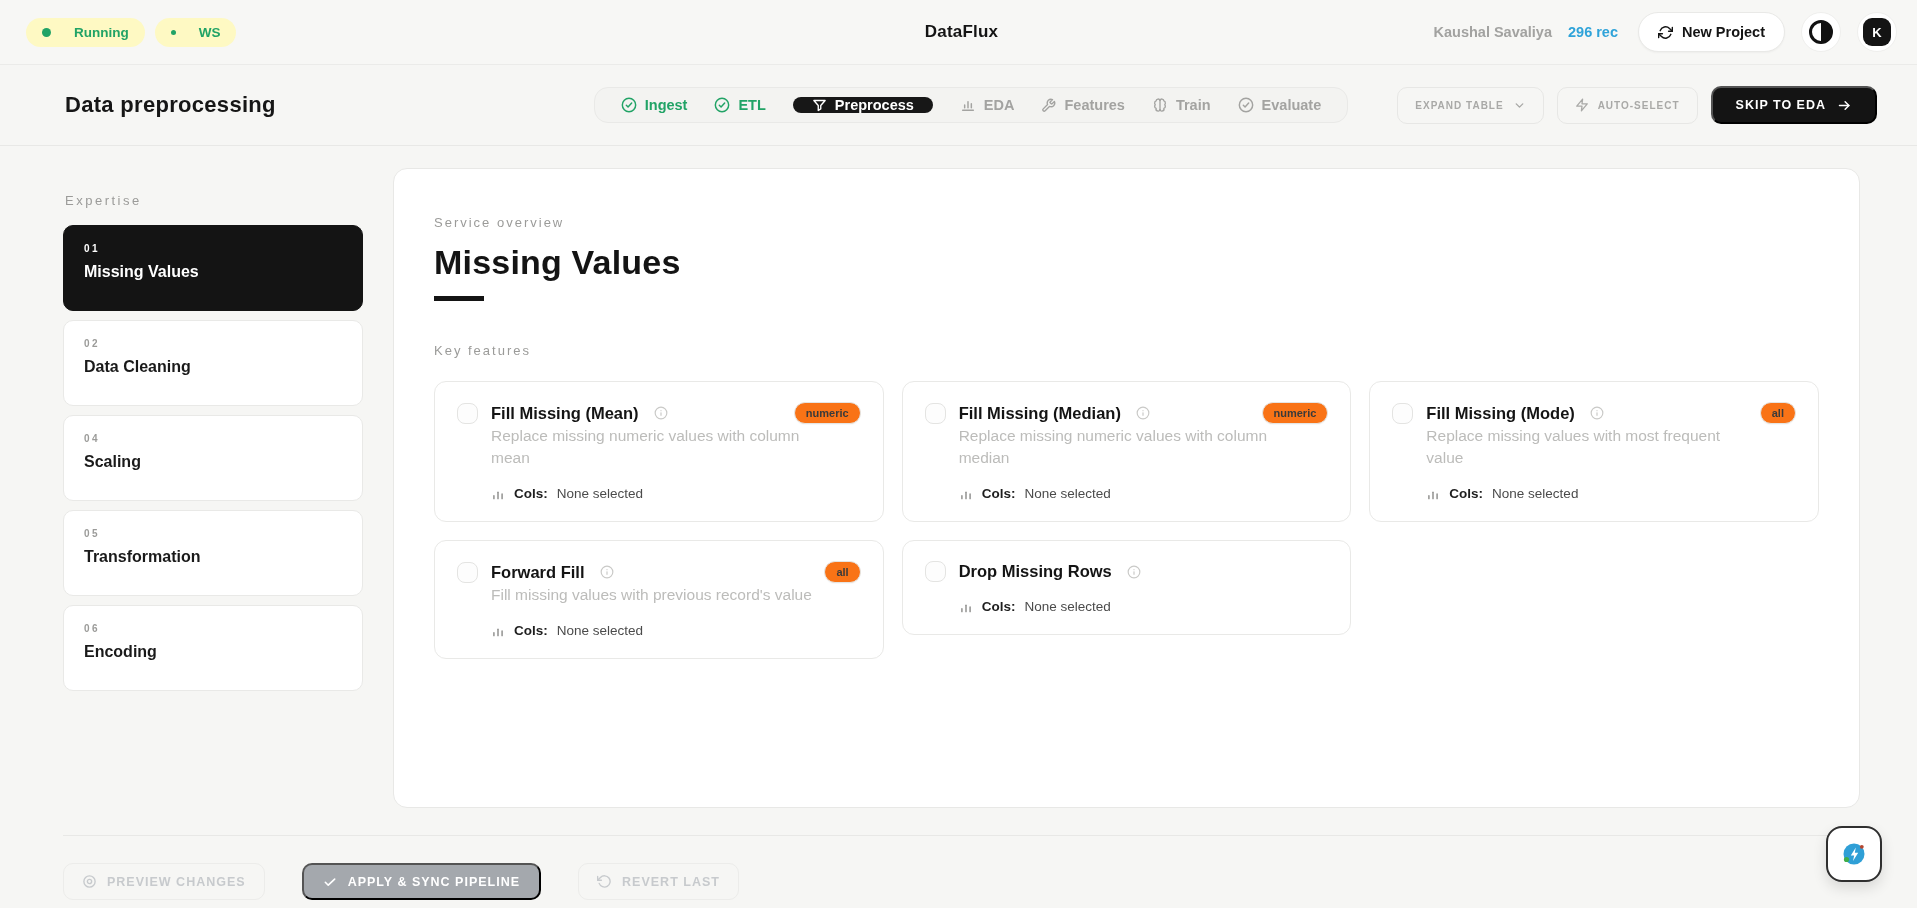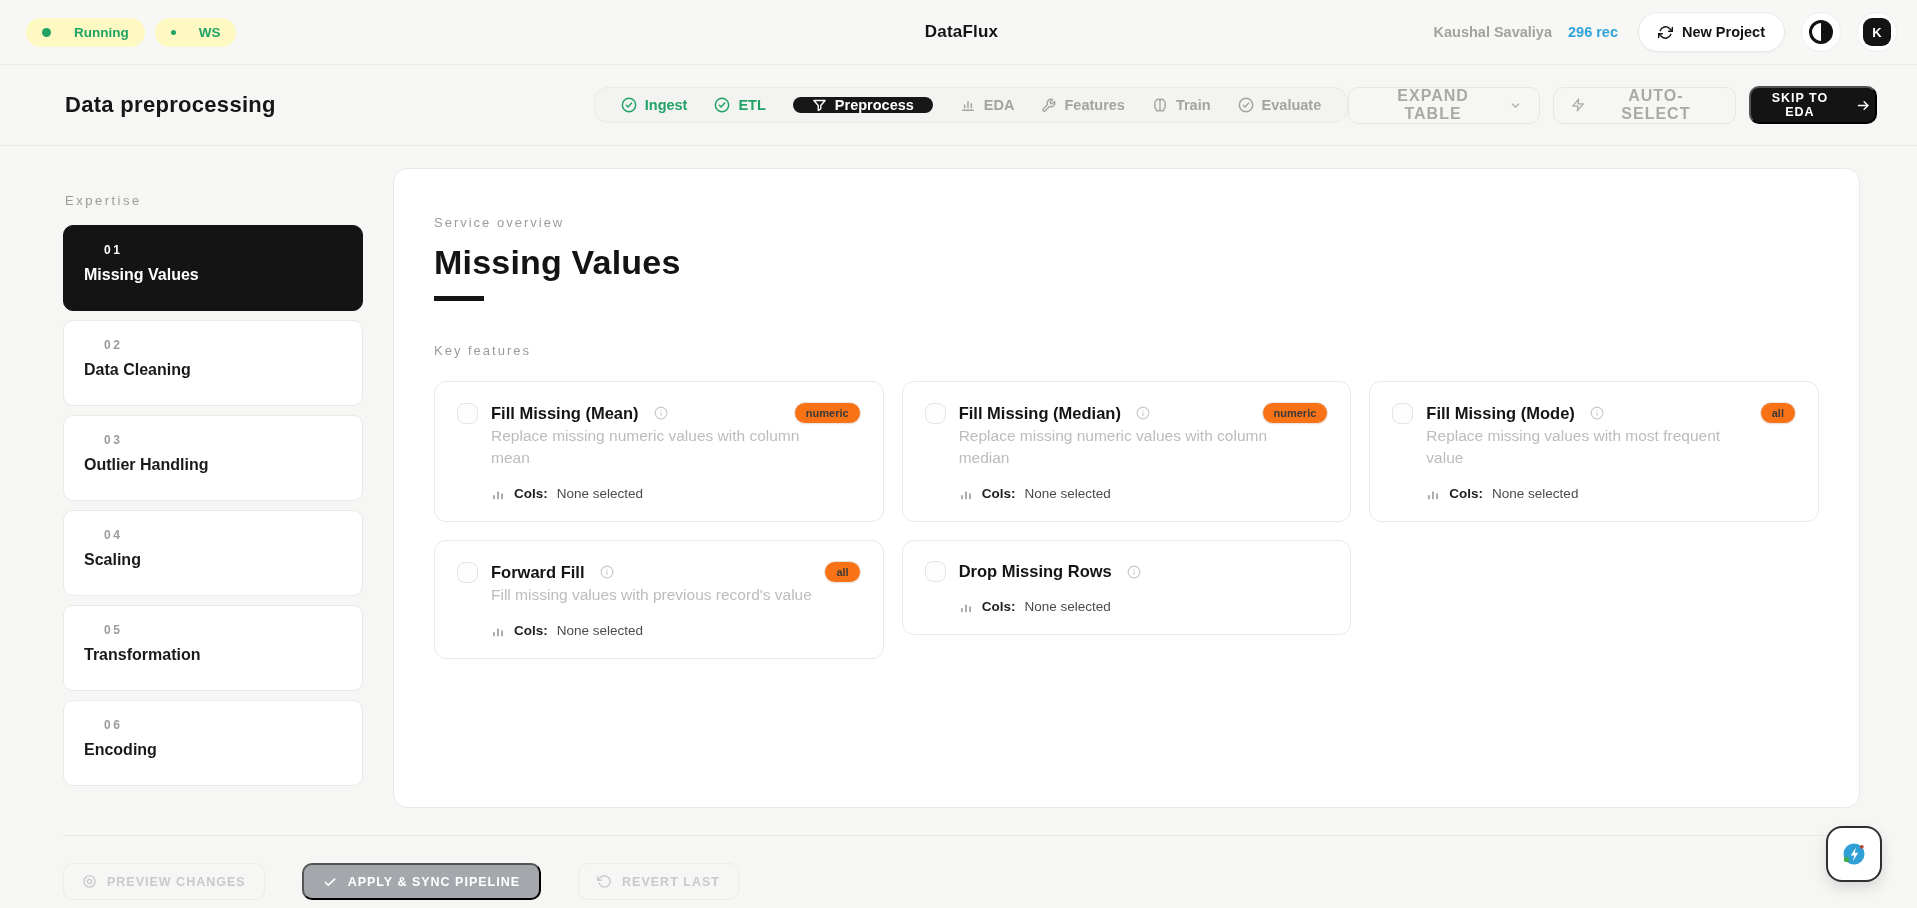--- a/index.html
+++ b/index.html
@@ -36,33 +36,33 @@
                padding:0 40px 0 65px; border-bottom:1px solid #e8e8e6; }
   .page-title { font-size:22px; font-weight:800; color:#161616; letter-spacing:.3px; }
   .tabbar { display:flex; align-items:center; gap:27px; background:#f3f3f1; border:1px solid #e9e9e7;
             border-radius:14px; padding:9px 26px; }
   .tab { display:flex; align-items:center; gap:8px; font-size:14.5px; font-weight:600; cursor:pointer; white-space:nowrap; }
   .tab.done { color:#21a366; }
   .tab.pending { color:#a3a3a1; }
   .tab.active { background:#171717; color:#fff; border-radius:999px; padding:0 19px; margin:-9px 0;justify-content:flex-end; }
   .subheader-actions { display:flex; align-items:center; justify-content:flex-end; gap:13px; }
   .btn-outline { display:flex; align-items:center; gap:9px; height:37px; padding:0 17px; border:1px solid #e7e7e5;
-                 border-radius:10px; background:transparent; font-size:16px; font-weight:700; letter-spacing:1px;
+                 border-radius:10px; background:transparent; font-size:10px; font-weight:700; letter-spacing:1px;
                  color:#a9a9a7; cursor:pointer; }
-  .btn-dark { display:flex; align-items:center; gap:11px; height:38px; padding:0 4px; border-radius:10px;
+  .btn-dark { display:flex; align-items:center; gap:11px; height:38px; padding:0 23px; border-radius:10px;
               background:#141414; color:#fff; font-size:12.5px; font-weight:800; letter-spacing:1px; cursor:pointer; }
 
   
   .content { display:flex; padding:22px 57px 0 63px; gap:30px; height:689px; }
   .sidebar { width:300px; flex:none; padding-top:25px; }
   .sidebar-label { font-size:13px; color:#9b9b99; letter-spacing:2.5px; margin-left:2px; margin-bottom:17px; }
   .step-card { background:#fff; border:1px solid #e9e9e7; border-radius:10px; min-height:86px;
                padding:17px 20px; margin-bottom:9px; cursor:pointer; }
   .step-card.active { background:#141414; border-color:#141414; }
-  .step-num { font-size:12px; letter-spacing:2.5px; color:#9b9b99; font-weight:600;margin-left:20px; }
+  .step-num { font-size:10px; letter-spacing:2.5px; color:#9b9b99; font-weight:600; }
   .step-card.active .step-num { color:#fff; }
   .step-label { margin-top:9px; font-size:16px; font-weight:700; color:#1a1a1a; }
   .step-card.active .step-label { color:#fff; }
 
   .main-panel { flex:1; background:#fff; border:1px solid #e8e8e6; border-radius:14px; height:640px;
                 padding:46px 40px 61px 40px; }
   .overline { font-size:13px; letter-spacing:2px; color:#9b9b99; }
   .service-title { font-size:34px; font-weight:800; color:#141414; margin-top:13px; letter-spacing:.2px; }
   .title-underline { width:50px; height:5px; background:#141414; margin-top:14px; }
   .key-features-label { margin-top:42px; font-size:13px; letter-spacing:2px; color:#9b9b99; }
@@ -235,24 +235,20 @@
   <div class="sidebar">
     <div class="sidebar-label">Expertise</div>
 
     <div class="step-card active">
       <div class="step-num">01</div>
       <div class="step-label">Missing Values</div>
     </div>
     <div class="step-card">
       <div class="step-num">02</div>
       <div class="step-label">Data Cleaning</div>
-    </div>
-    <div class="step-card">
-      <div class="step-num">03</div>
-      <div class="step-label">Outlier Handling</div>
     </div>
     <div class="step-card">
       <div class="step-num">04</div>
       <div class="step-label">Scaling</div>
     </div>
     <div class="step-card">
       <div class="step-num">05</div>
       <div class="step-label">Transformation</div>
     </div>
     <div class="step-card">

